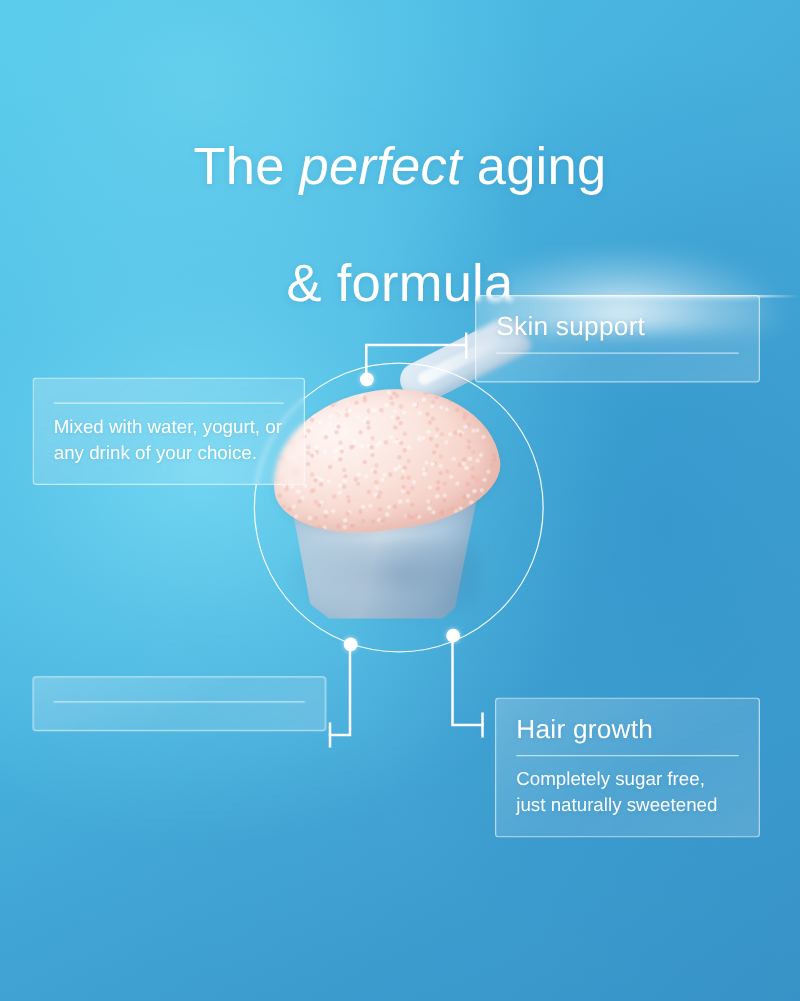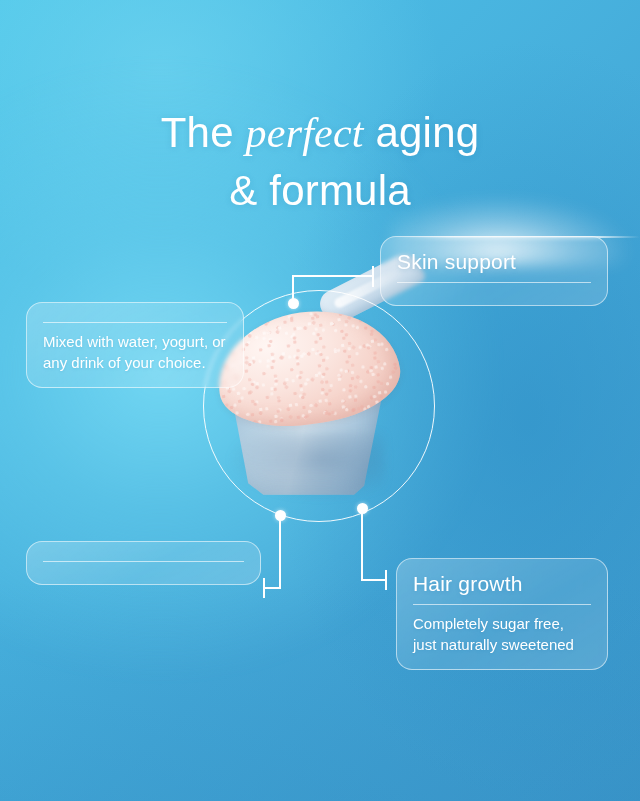--- a/index.html
+++ b/index.html
@@ -86,24 +86,24 @@
     text-align: center;
     color: #ffffff;
     font-size: 42px;
     line-height: 58px;
     font-weight: 300;
     letter-spacing: 0.2px;
     text-shadow: 0 1px 6px rgba(30,110,160,0.18);
   }
   .title .em {
     font-style: italic;
-    font-family: Liberation Serif, serif;
+    font-family: Liberation Sans, sans-serif;
     font-weight: 400;
   }
-  .title-line2 { display: block; }
+  .title-line2 { display: block; margin-top: 36px; }
 
   
   .ring {
     position: absolute;
     left: 203px;
     top: 290px;
     width: 232px;
     height: 232px;
     border-radius: 50%;
     border: 1.6px solid rgba(255,255,255,0.92);
@@ -216,21 +216,21 @@
     border-radius: 50%;
     background: #ffffff;
     box-shadow: 0 0 4px rgba(255,255,255,0.6);
   }
 
   
   .card {
     position: absolute;
     box-sizing: border-box;
     border: 1px solid rgba(255,255,255,0.55);
-    border-radius: 16px;
+    border-radius: 3px;
     background: linear-gradient(150deg, rgba(255,255,255,0.22) 0%, rgba(255,255,255,0.11) 55%, rgba(255,255,255,0.16) 100%);
     backdrop-filter: blur(2px);
     padding: 12px 16px 14px 16px;
     color: #ffffff;
   }
   .card-title {
     font-size: 21px;
     line-height: 26px;
     font-weight: 400;
     letter-spacing: 0.2px;

